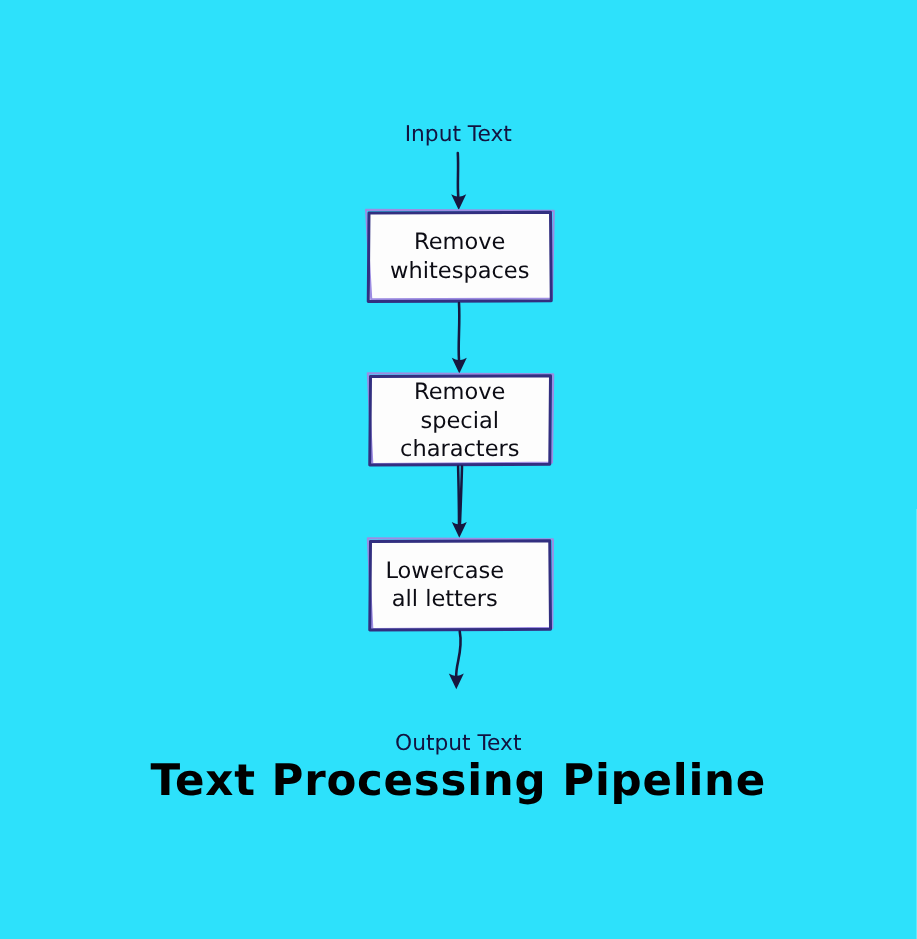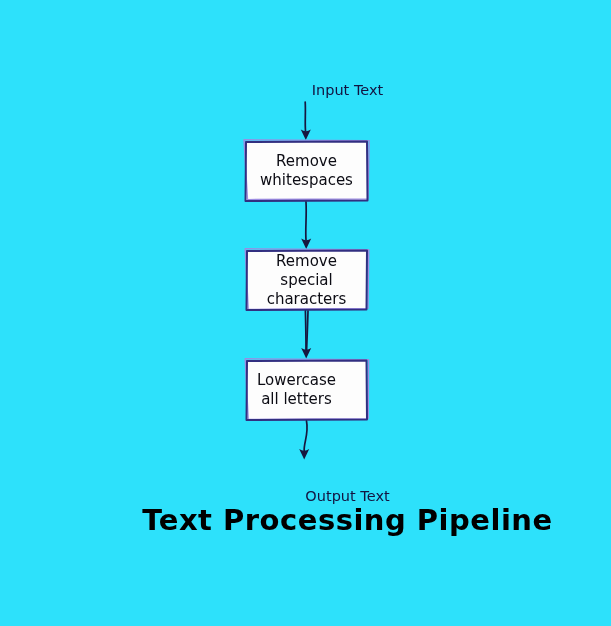--- a/index.html
+++ b/index.html
@@ -16,21 +16,20 @@
   body {
     font-family: "DejaVu Sans", "Liberation Sans", sans-serif;
     background: #ffffff;
   }
   .canvas {
     position: relative;
     width: 611px;
     height: 626px;
     background: var(--background);
     overflow: hidden;
-    padding-left: 42px;
   }
   .overlay {
     position: absolute;
     left: 0; top: 0;
     width: 611px; height: 626px;
   }
   .stroke-dark  { fill: none; stroke: var(--box-border-dark);  stroke-width: 2; stroke-linejoin: round; }
   .stroke-light { fill: none; stroke: var(--box-border-light); stroke-width: 1.4; stroke-linejoin: round; }
   .arrow-line   { fill: none; stroke: var(--arrow); stroke-width: 1.7; stroke-linecap: round; }
   .arrow-head   { fill: var(--arrow); stroke: none; }

